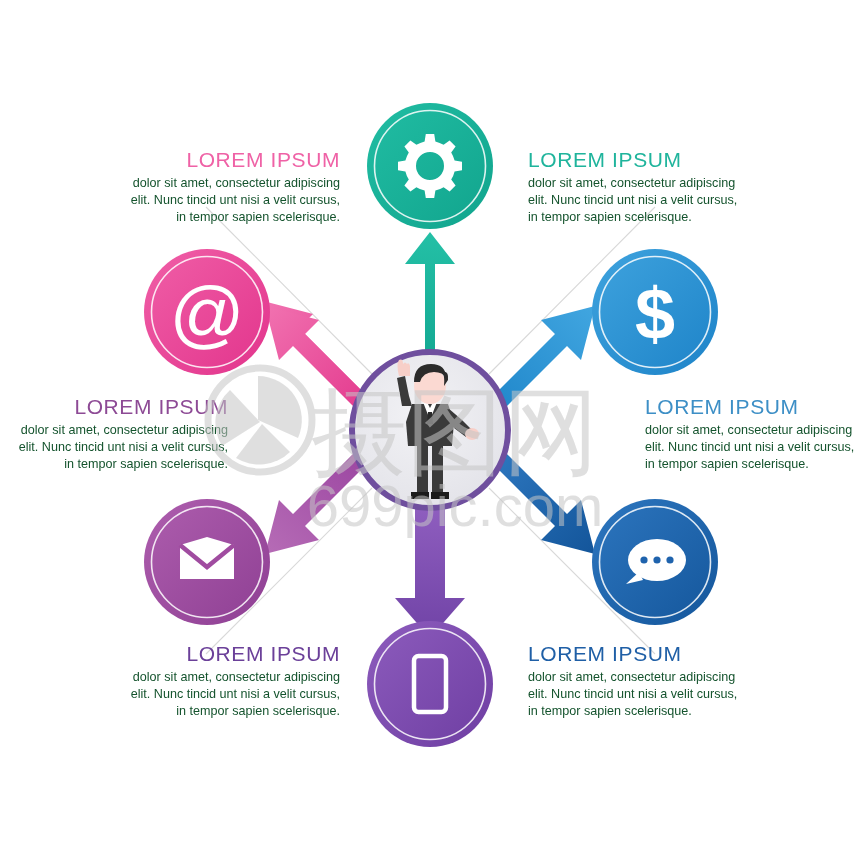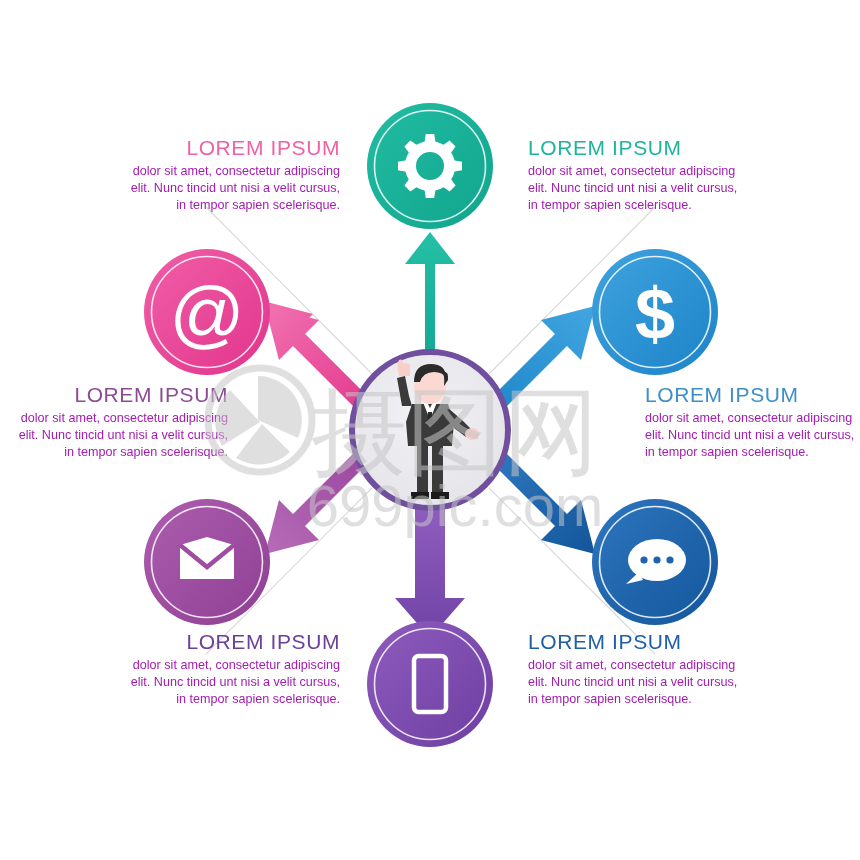--- a/index.html
+++ b/index.html
@@ -30,27 +30,27 @@
 
   
   .txtblock {
     position: absolute;
     width: 210px;
   }
   .txtblock .title {
     font-size: 21px;
     letter-spacing: 0.6px;
     font-weight: 400;
-    margin: 0 0 4px 0;
+    margin: 12px 0 4px 0;
     line-height: 1.1;
   }
   .txtblock .body {
     font-size: 12.6px;
     line-height: 1.33;
-    color: #a21caf;
+    color: #14532d;
     margin: 0;
   }
   .align-right { text-align: right; }
   .align-left  { text-align: left;  }
   .txtblock.align-right .title { text-align: right; }
   .txtblock.align-left  .title { text-align: left;  }
 
   
   #tb-tl { left: 130px;  top: 136px; text-align: right; }
   #tb-tr { left: 528px;  top: 136px; text-align: left;  }

